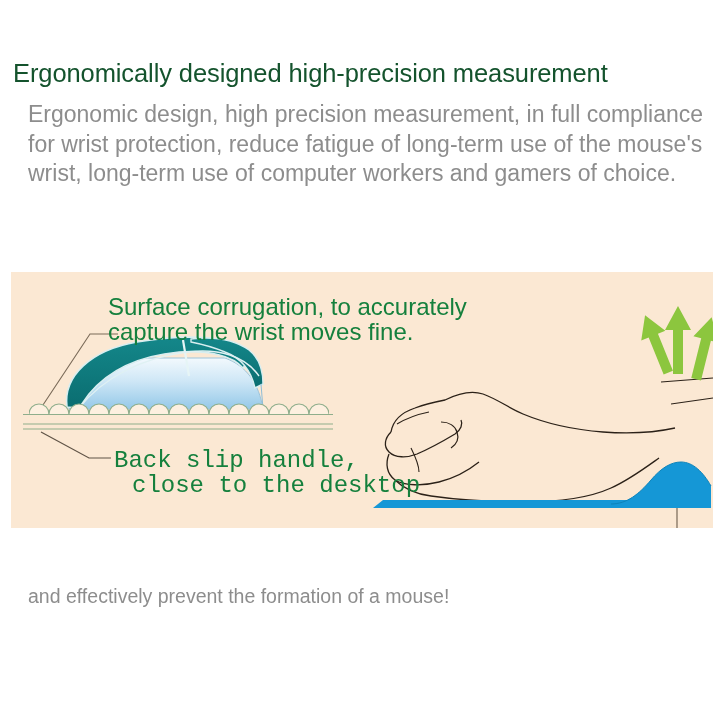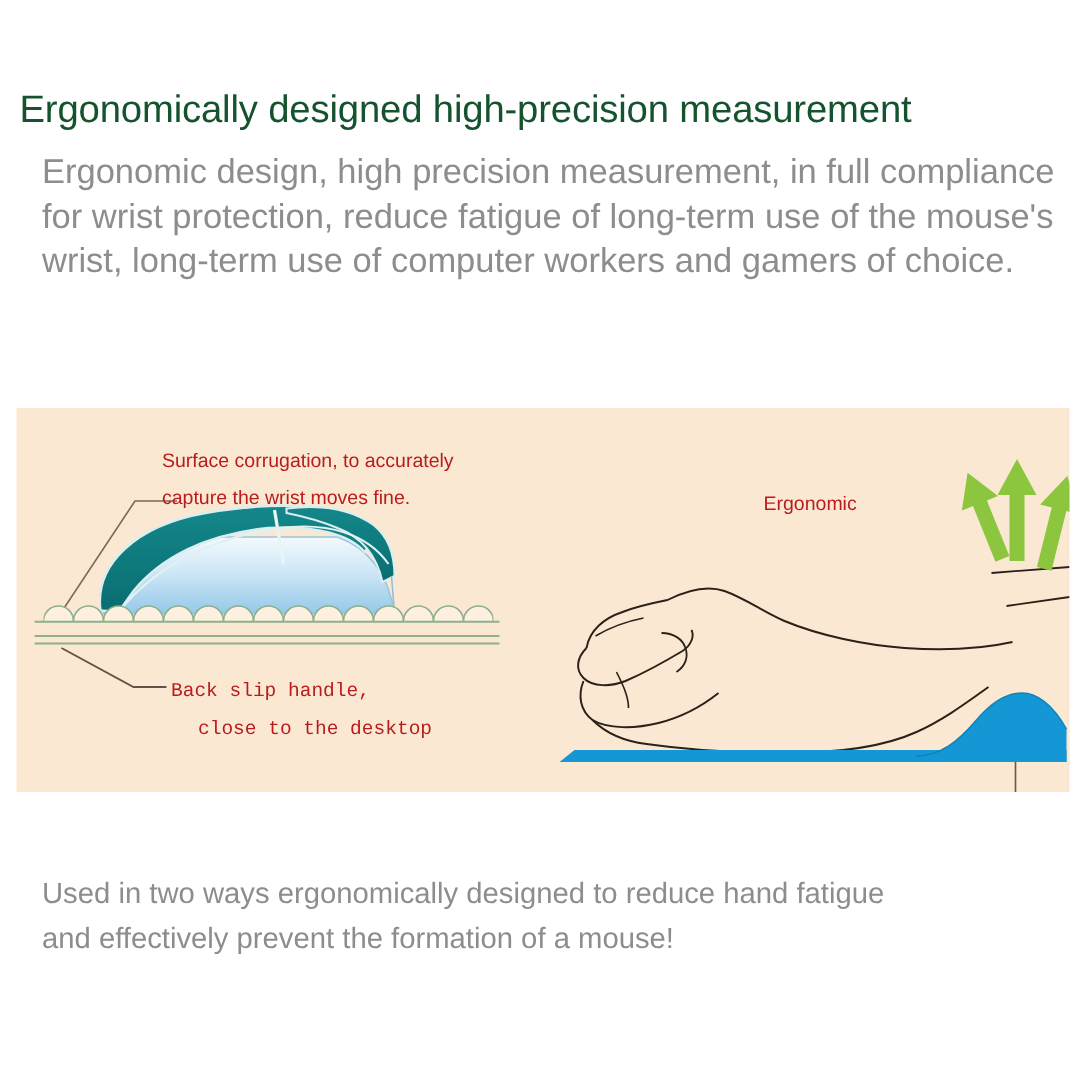--- a/index.html
+++ b/index.html
@@ -48,23 +48,23 @@
     left: 11px;
     top: 272px;
     width: 702px;
     height: 256px;
     background: #fbe8d3;
   }
   .panel svg { display: block; }
 
   .panel-caption {
     position: absolute;
-    font-size: 13px;
+    font-size: 24px;
     line-height: 25px;
-    color: #b91c1c;
+    color: #15803d;
   }
   .panel-caption .ln { display: block; white-space: nowrap; }
 
   
   .cap-corrugation { left: 97px; top: 22px; }
   .cap-ergonomic   { left: 498px; top: 51px; }
   .cap-backslip    { left: 103px; top: 176px; text-align: left; font-family: Liberation Mono, monospace; }
   .cap-wrist       { left: 389px; top: 192px; }
 
   
@@ -223,26 +223,24 @@
       </g>
     </g>
 
   </svg>
 
   <div class="panel-caption cap-corrugation">
     <span class="ln">Surface corrugation, to accurately</span>
     <span class="ln">capture the wrist moves fine.</span>
   </div>
 
-  <div class="panel-caption cap-ergonomic">Ergonomic</div>
 
   <div class="panel-caption cap-backslip">
     <span class="ln">Back slip handle,</span>
     <span class="ln" style="padding-left:18px;">close to the desktop</span>
   </div>
 
 
 </div>
 
 <div class="footer">
-  <span class="ln">Used in two ways ergonomically designed to reduce hand fatigue</span>
   <span class="ln">and effectively prevent the formation of a mouse!</span>
 </div>
 
 </body></html>

